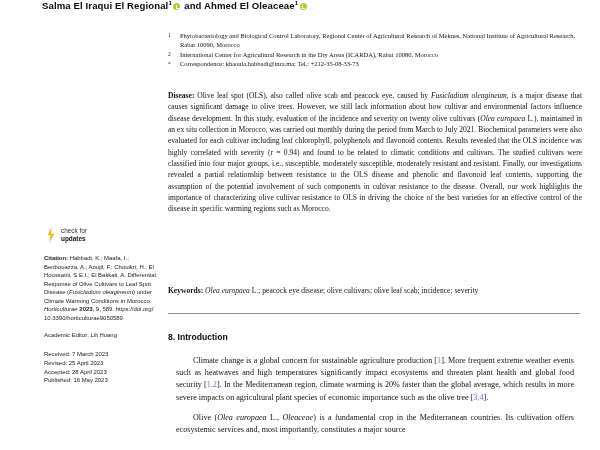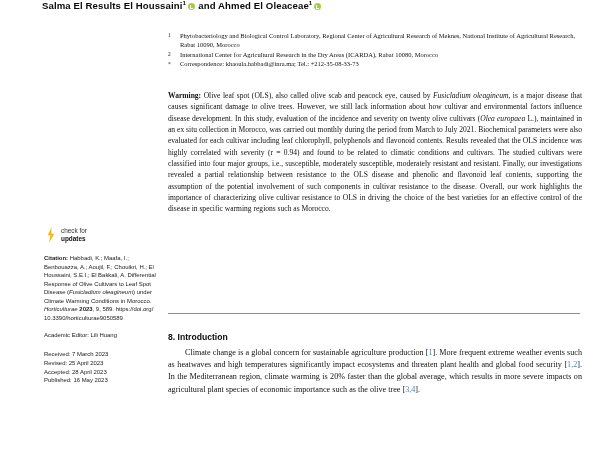--- a/index.html
+++ b/index.html
@@ -136,21 +136,21 @@
     position: absolute;
     left: 168px;
     top: 347px;
     width: 414px;
     font-size: 8.15px;
     line-height: 12.2px;
     text-align: justify;
     color: #111;
   }
   .body-text p {
-    margin: 0;
+    margin: 8px;
     text-indent: 17px;
   }
   .cite { color: #5a7fb5; }
 
   
   .sidebar {
     position: absolute;
     left: 44px;
     top: 226px;
     width: 112px;
@@ -206,53 +206,58 @@
     color: #1a1a1a;
   }
   .dates div { white-space: nowrap; }
 </style>
 </head>
 <body>
 
 <div class="page">
 
   <div class="authorline">
-    <span>Salma El Results El Houssaini</span><span class="sup">1</span><span class="orcid"></span>
+    <span>Salma El Iraqui El Regional</span><span class="sup">1</span><span class="orcid"></span>
     <span>and</span>
     <span>Ahmed El Oleaceae</span><span class="sup">1</span><span class="orcid"></span>
   </div>
 
   <div class="affils">
     <div class="affil-row">
       <span class="affil-mark">1</span>
       <span class="affil-text">Phytobacteriology and Biological Control Laboratory, Regional Center of Agricultural Research of Meknes, National Institute of Agricultural Research, Rabat 10090, Morocco</span>
     </div>
     <div class="affil-row">
       <span class="affil-mark">2</span>
       <span class="affil-text">International Center for Agricultural Research in the Dry Areas (ICARDA), Rabat 10080, Morocco</span>
     </div>
     <div class="affil-row">
       <span class="affil-mark">*</span>
       <span class="affil-text">Correspondence: khaoula.habbadi@inra.ma; Tel.: +212-35-08-33-73</span>
     </div>
   </div>
 
   <div class="abstract">
-    <b>Warming:</b>
+    <b>Disease:</b>
     <span>Olive leaf spot (OLS), also called olive scab and peacock eye, caused by</span>
     <i>Fusicladium oleagineum</i><span>, is a major disease that causes significant damage to olive trees. However, we still lack information about how cultivar and environmental factors influence disease development. In this study, evaluation of the incidence and severity on twenty olive cultivars (</span><i>Olea europaea</i><span> L.), maintained in an ex situ collection in Morocco, was carried out monthly during the period from March to July 2021. Biochemical parameters were also evaluated for each cultivar including leaf chlorophyll, polyphenols and flavonoid contents. Results revealed that the OLS incidence was highly correlated with severity (r = 0.94) and found to be related to climatic conditions and cultivars. The studied cultivars were classified into four major groups, i.e., susceptible, moderately susceptible, moderately resistant and resistant. Finally, our investigations revealed a partial relationship between resistance to the OLS disease and phenolic and flavonoid leaf contents, supporting the assumption of the potential involvement of such components in cultivar resistance to the disease. Overall, our work highlights the importance of characterizing olive cultivar resistance to OLS in driving the choice of the best varieties for an effective control of the disease in specific warming regions such as Morocco.</span>
   </div>
 
+  <div class="keywords">
+    <b>Keywords:</b>
+    <i>Olea europaea</i><span> L.; peacock eye disease; olive cultivars; olive leaf scab; incidence; severity</span>
+  </div>
 
   <div class="rule"></div>
 
   <div class="sec-title">8. Introduction</div>
 
   <div class="body-text">
     <p><span>Climate change is a global concern for sustainable agriculture production [</span><span class="cite">1</span><span>]. More frequent extreme weather events such as heatwaves and high temperatures significantly impact ecosystems and threaten plant health and global food security [</span><span class="cite">1,2</span><span>]. In the Mediterranean region, climate warming is 20% faster than the global average, which results in more severe impacts on agricultural plant species of economic importance such as the olive tree [</span><span class="cite">3,4</span><span>].</span></p>
+    <p><span>Olive (</span><i>Olea europaea</i><span> L., </span><i>Oleaceae</i><span>) is a fundamental crop in the Mediterranean countries. Its cultivation offers ecosystemic services and, most importantly, constitutes a major source</span></p>
   </div>
 
   <div class="sidebar">
 
     <div class="cfu">
       <div class="cfu-logo">
         <div class="bolt"></div>
       </div>
       <div class="cfu-text">
         <div class="l1">check for</div>

